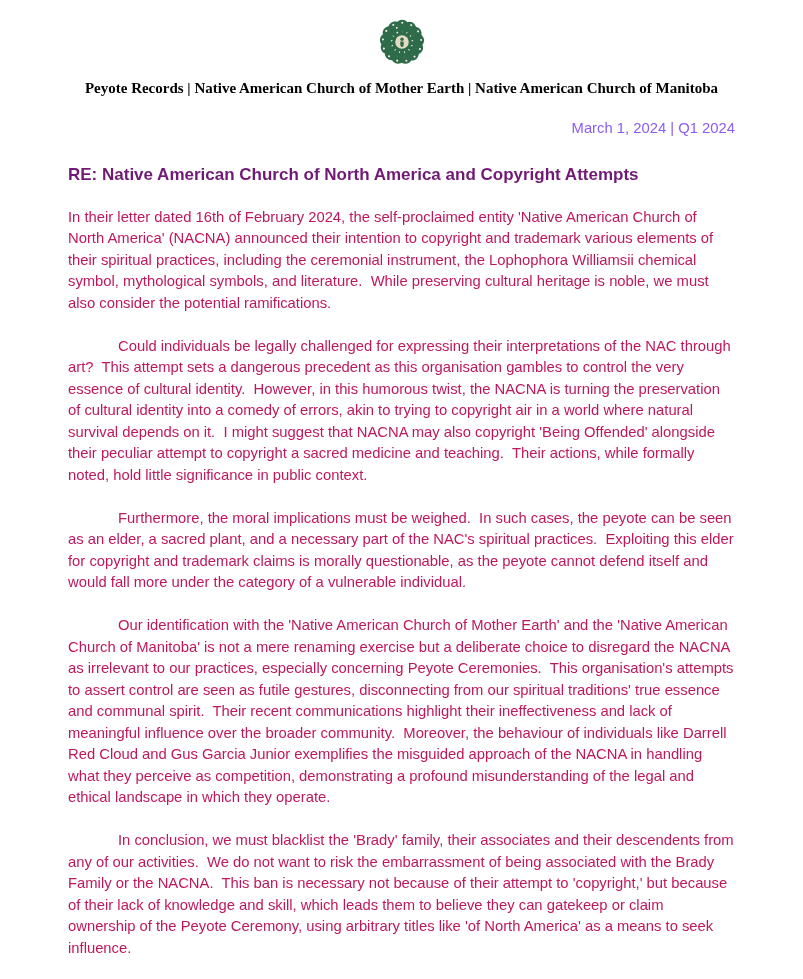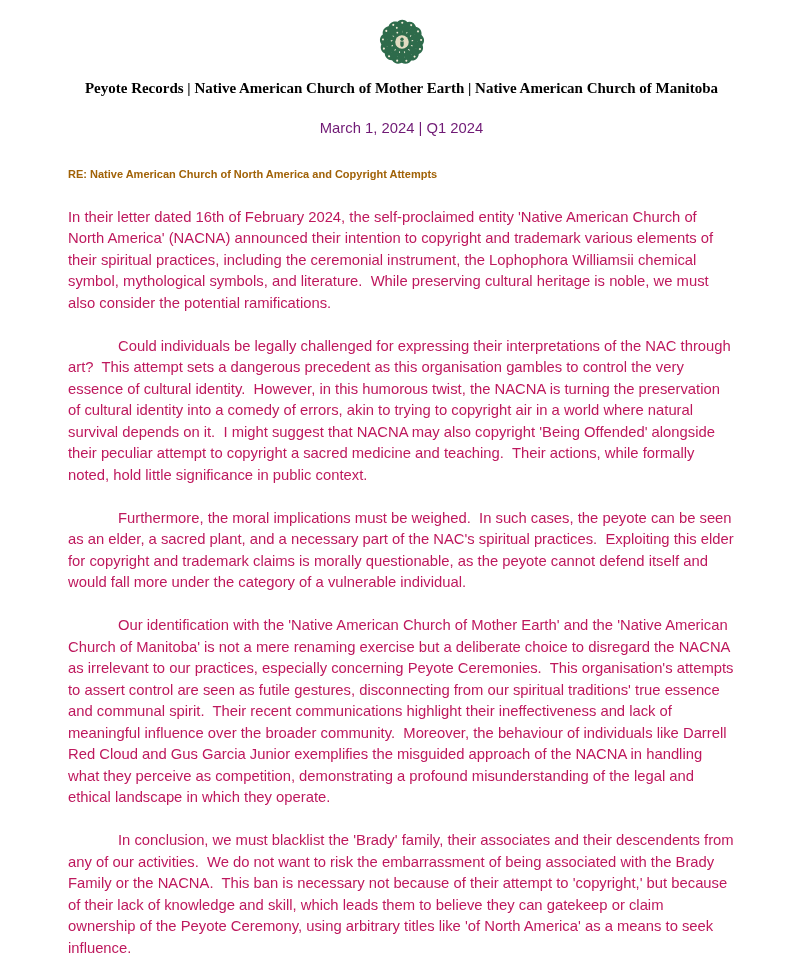--- a/index.html
+++ b/index.html
@@ -34,29 +34,29 @@
     font-weight: bold;
     font-size: 15px;
     line-height: 18px;
     text-align: center;
     color: #000000;
   }
   .date-line {
     margin-top: 21px;
     font-size: 14.8px;
     line-height: 21.5px;
-    text-align: center;
-    color: #701a75;
+    text-align: right;
+    color: #8b5cf6;
   }
   .subject-line {
     margin-top: 24px;
-    font-size: 11px;
+    font-size: 17px;
     line-height: 21.5px;
     font-weight: bold;
-    color: #a16207;
+    color: #701a75;
   }
   .letter-body p {
     margin: 21.5px 0 0 0;
     font-size: 14.8px;
     line-height: 21.5px;
     white-space: pre-wrap;
     color: #be185d;
   }
   .letter-body p.indent { text-indent: 50px; }
   .signature {

